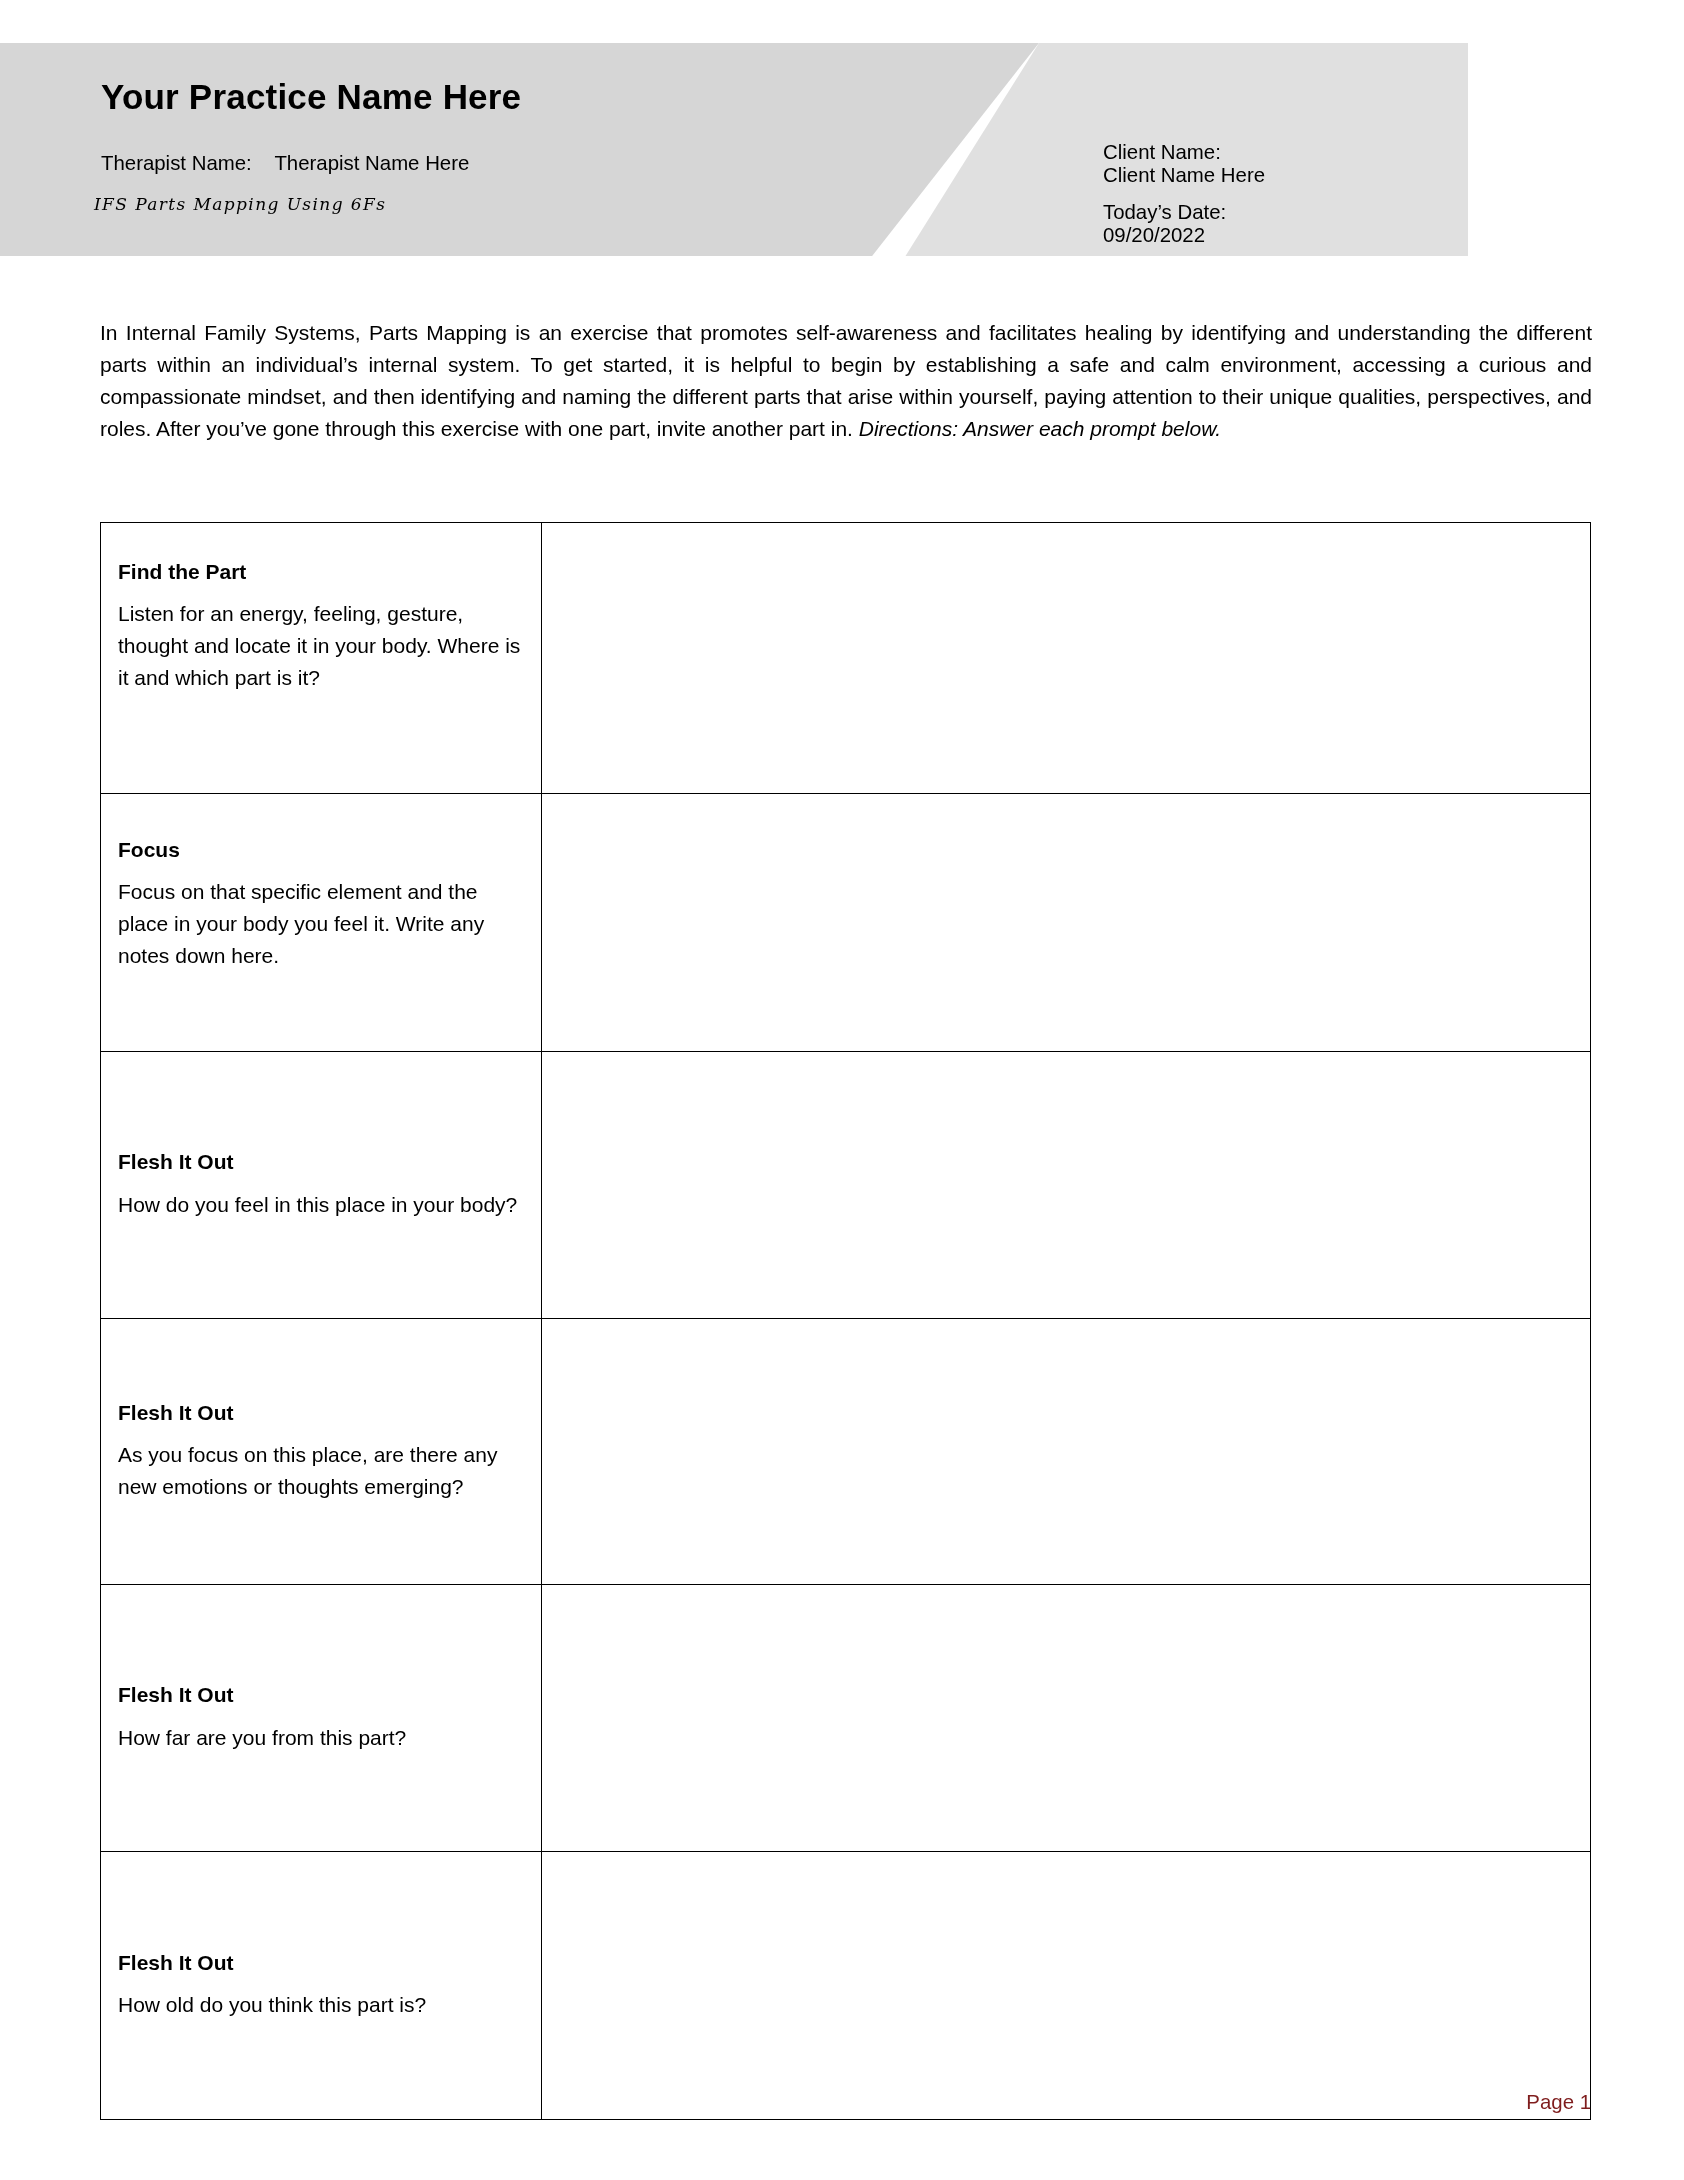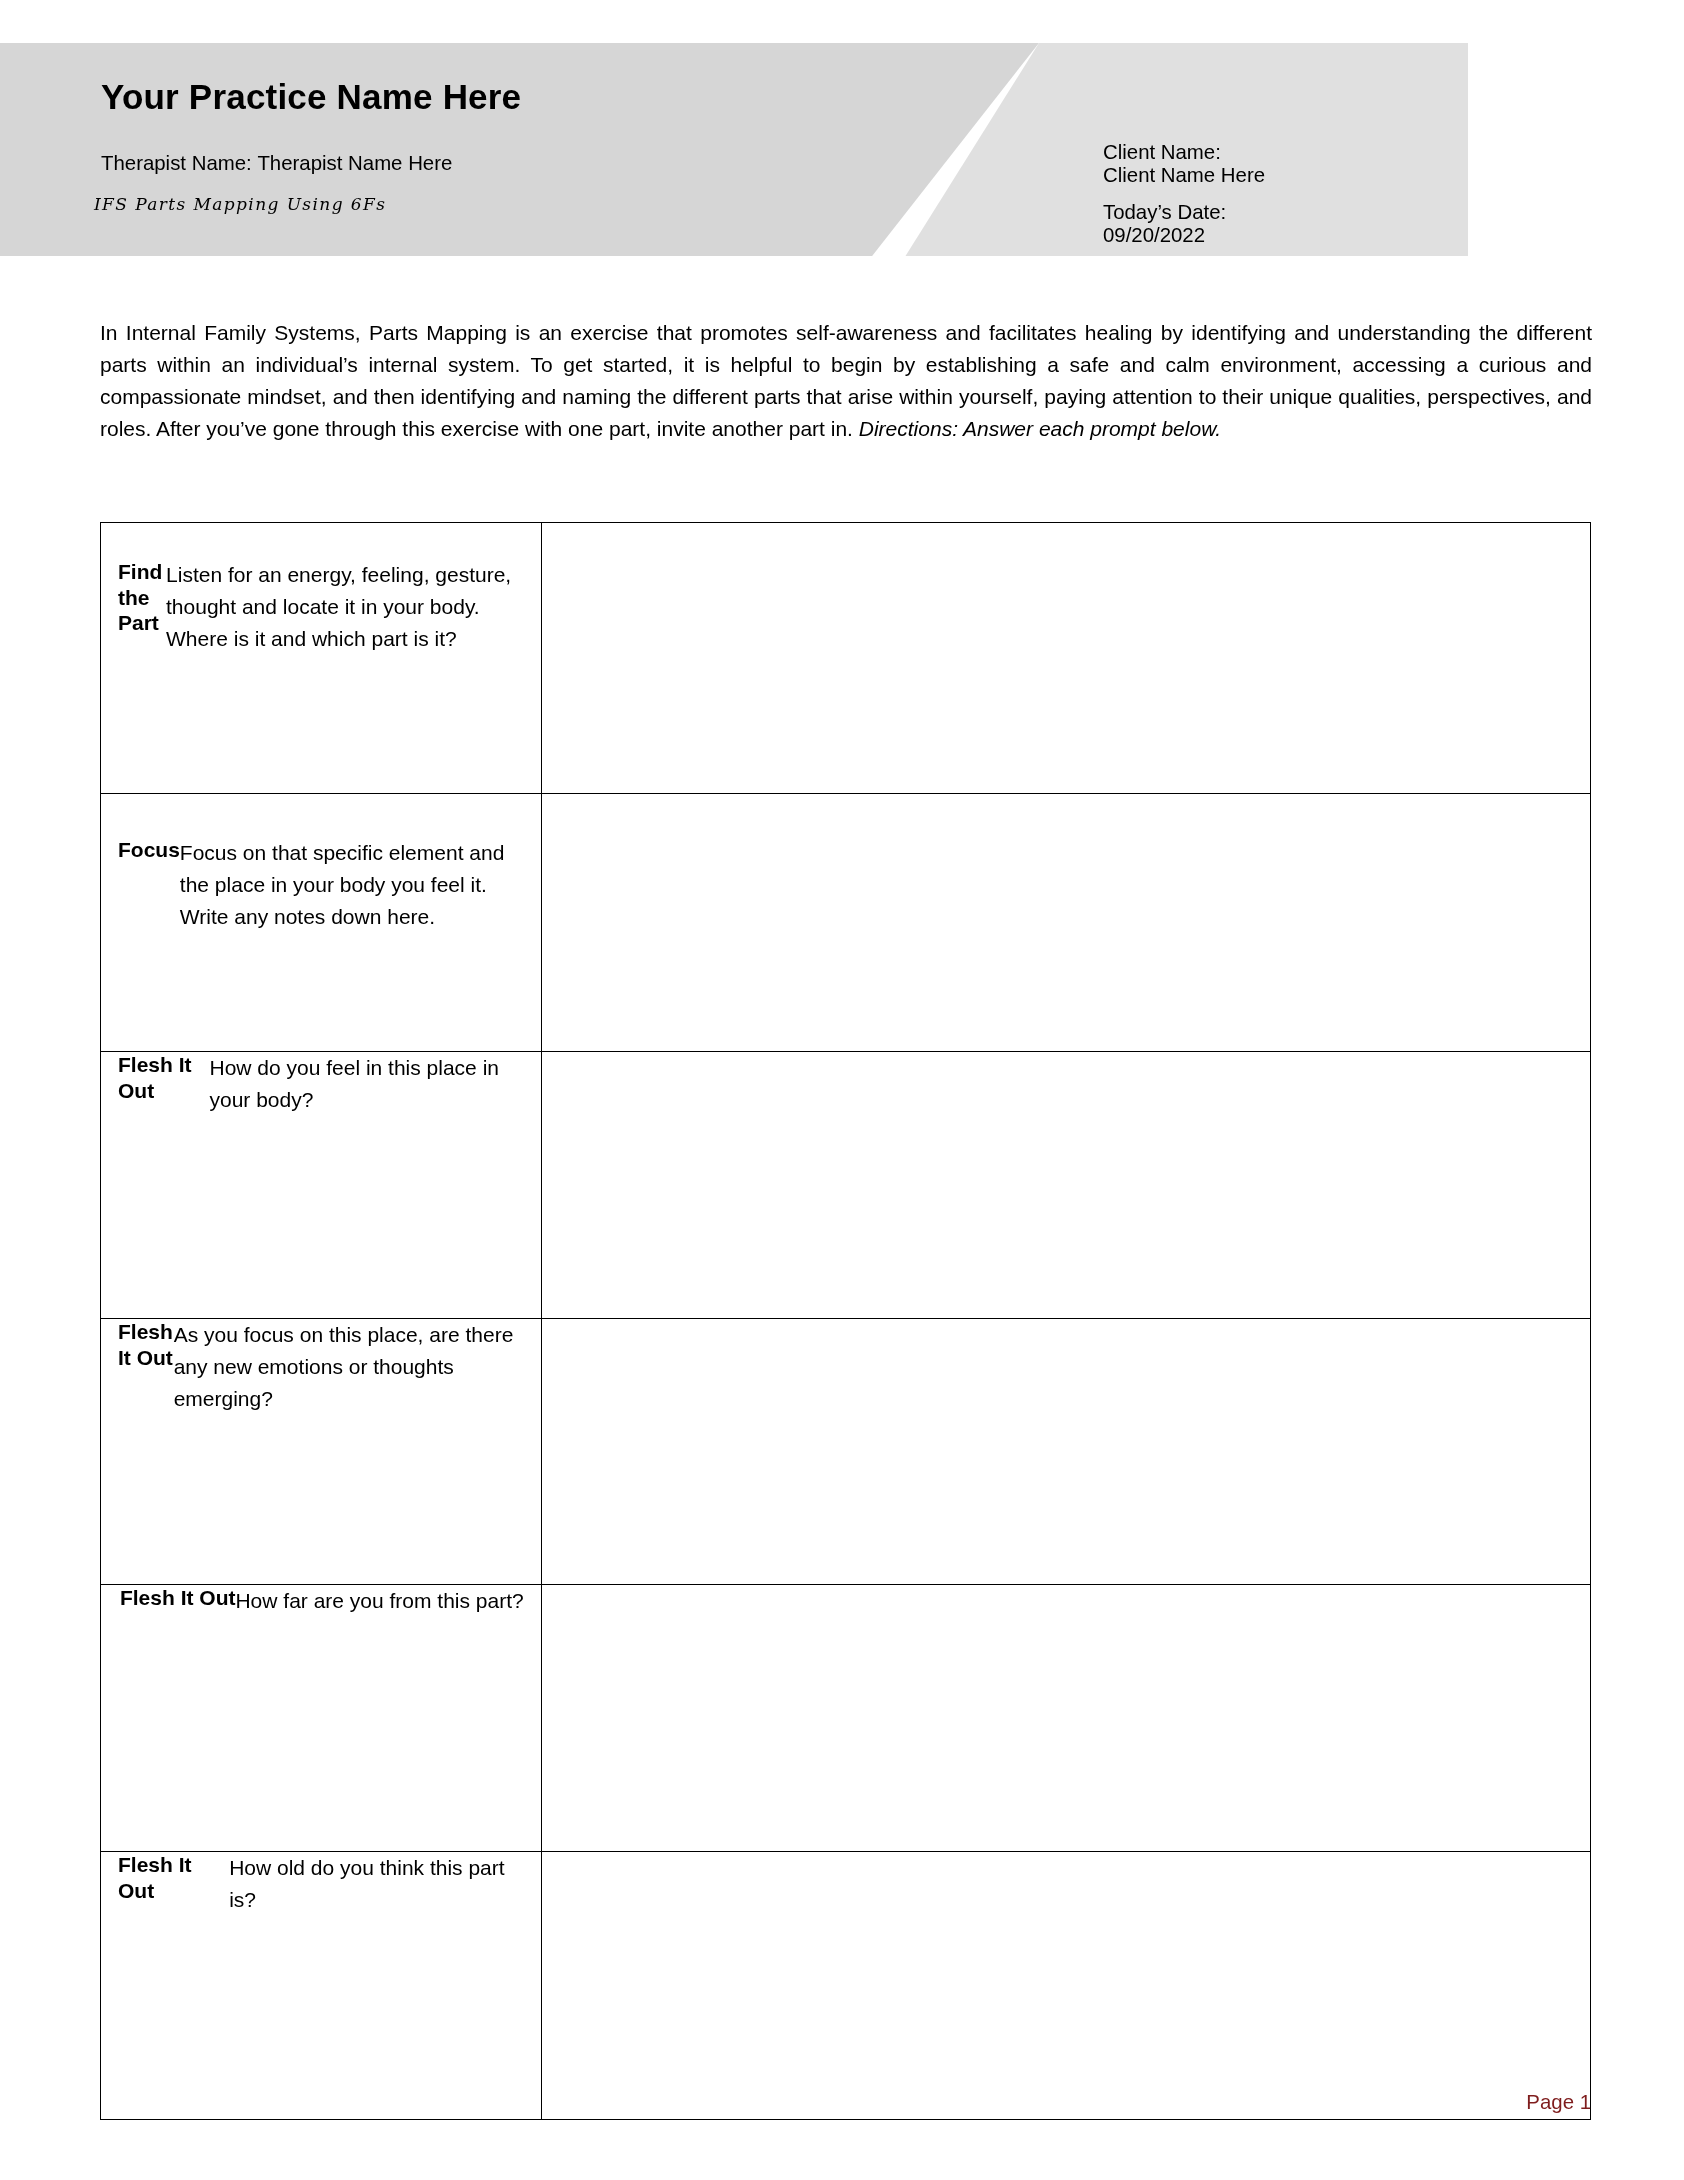--- a/index.html
+++ b/index.html
@@ -55,20 +55,21 @@
     top: 152px;
     left: 101px;
     font-size: 20.4px;
     white-space: nowrap;
   }
   .therapist-row .lbl {
     display: inline-block;
   }
   .therapist-row .val {
     display: inline-block;
+    margin-left: 17px;
   }
   .worksheet-title {
     position: absolute;
     top: 194px;
     left: 94px;
     font-size: 17px;
     font-family: "DejaVu Serif", serif;
     font-style: italic;
     letter-spacing: 1.4px;
     color: #000000;
@@ -123,21 +124,21 @@
     display: flex;
     border-bottom: 1.7px solid #000;
     box-sizing: border-box;
   }
   .cell-prompt {
     width: 441px;
     box-sizing: border-box;
     border-right: 1.7px solid #000;
     padding: 0 15.3px 0 17px;
     display: flex;
-    flex-direction: row;
+    flex-direction: column;
     justify-content: center;
   }
   .cell-answer {
     flex: 1;
     box-sizing: border-box;
   }
   .prompt-title {
     font-size: 21px;
     font-weight: bold;
     margin-bottom: 13.6px;

